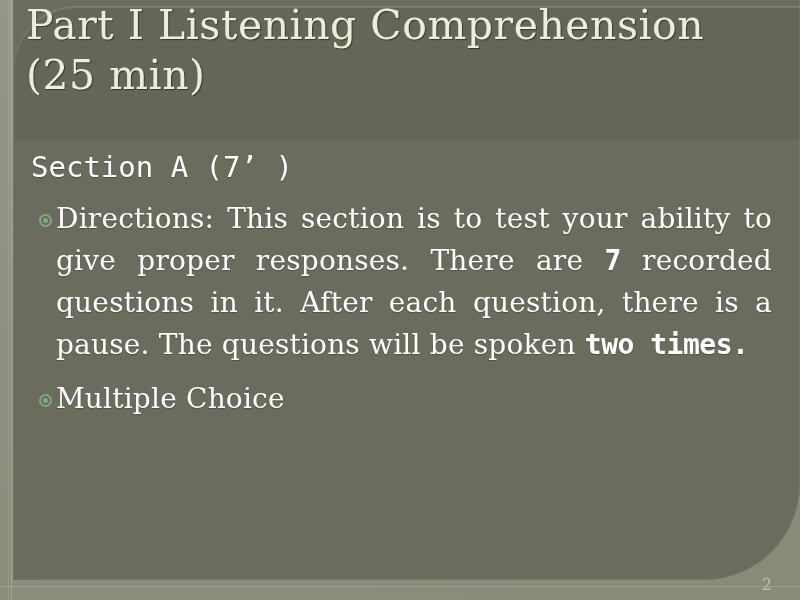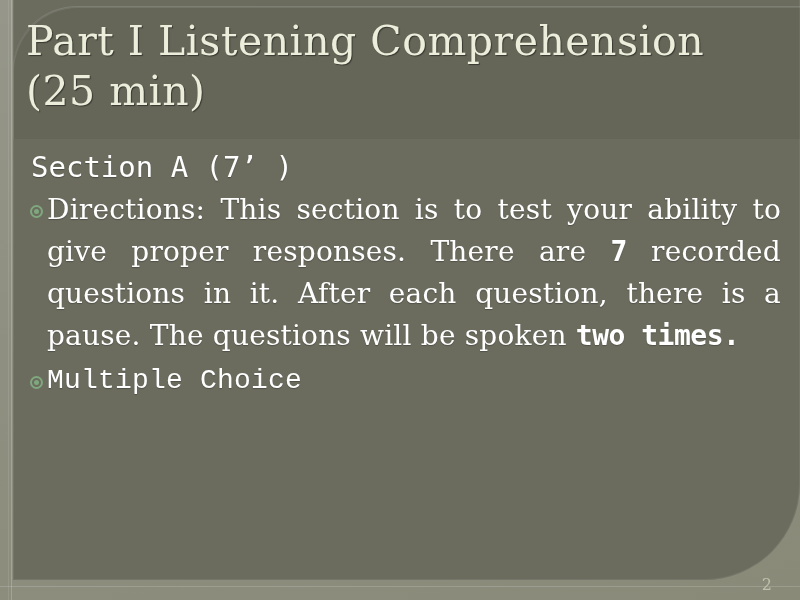--- a/index.html
+++ b/index.html
@@ -82,21 +82,21 @@
     width: 787px; height: 132px;
     border-top-left-radius: 64px;
     box-shadow: inset 1px 1px 0 rgba(255,255,255,0.10);
     pointer-events: none;
   }
 
   
   .title {
     position: absolute;
     left: 26px;
-    top: 16px;
+    top: 0;
     width: 760px;
     color: #eceedb;
     font-family: "DejaVu Serif", serif;
     font-size: 41px;
     line-height: 50px;
     letter-spacing: 0.5px;
     text-shadow: 1px 1px 1px rgba(0,0,0,0.45);
     white-space: pre-wrap;
   }
 
@@ -115,21 +115,21 @@
     line-height: 38px;
     color: #ffffff;
     letter-spacing: 0px;
     margin: 0 0 2px 7px;
     text-shadow: 0 1px 1px rgba(0,0,0,0.28);
   }
 
   .bullet-row {
     display: flex;
     align-items: flex-start;
-    margin: 3px;
+    margin: 12px;
   }
   .bullet-mark {
     flex: 0 0 auto;
     width: 20px;
     height: 37px;
     position: relative;
     margin-top: 4px;
   }
   .bullet-mark::before {
     content: "";
@@ -160,21 +160,20 @@
     line-height: 42px;
     color: #ffffff;
     text-align: justify;
     text-align-last: left;
     text-shadow: 0 1px 1px rgba(0,0,0,0.25);
     letter-spacing: 0.2px;
     hyphens: none;
   }
   .bullet-text.nojustify {
     text-align: center;
-    font-family: Liberation Mono, monospace;
   }
   .bullet-text .mono-bold {
     font-family: "DejaVu Sans Mono", monospace;
     font-weight: bold;
     letter-spacing: -0.5px;
   }
 
   
   .page-number {
     position: absolute;

